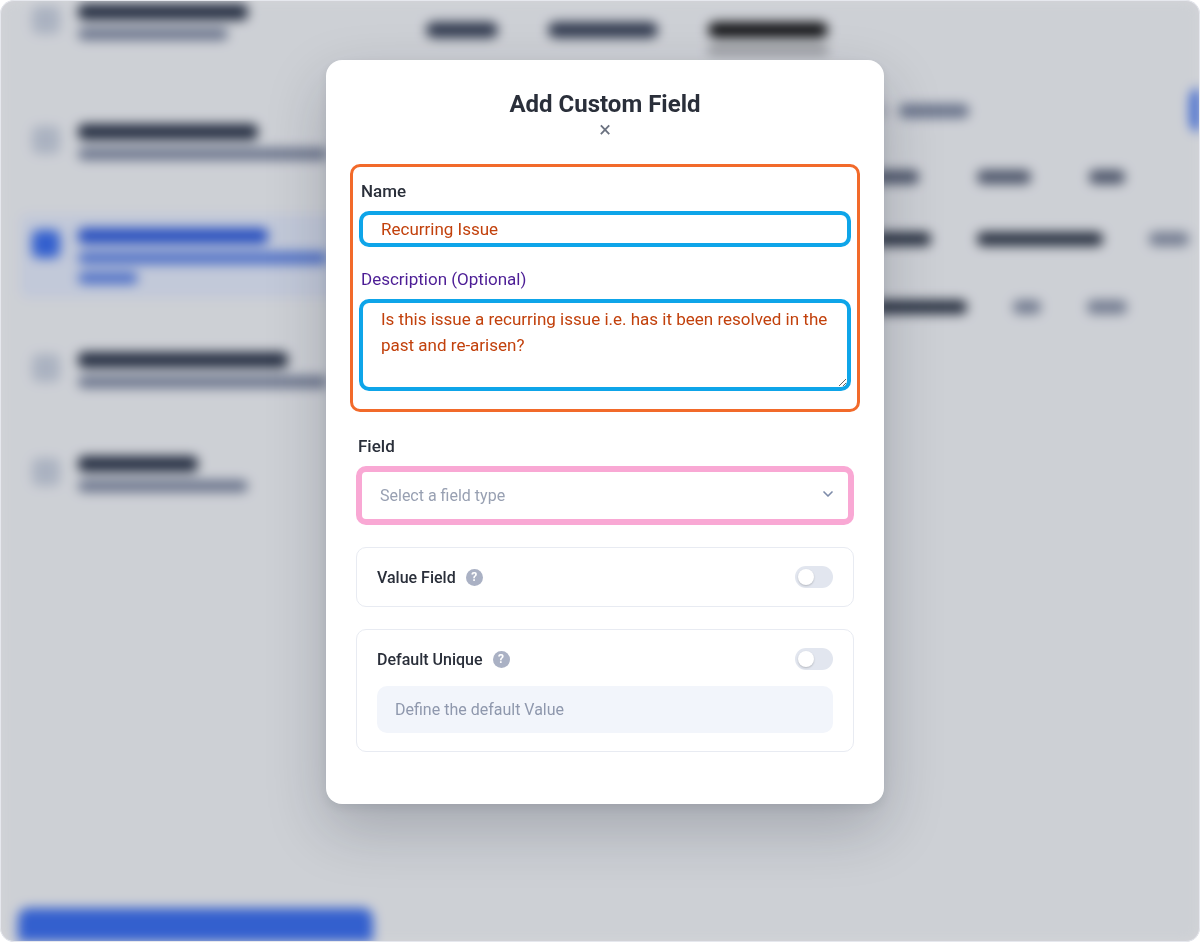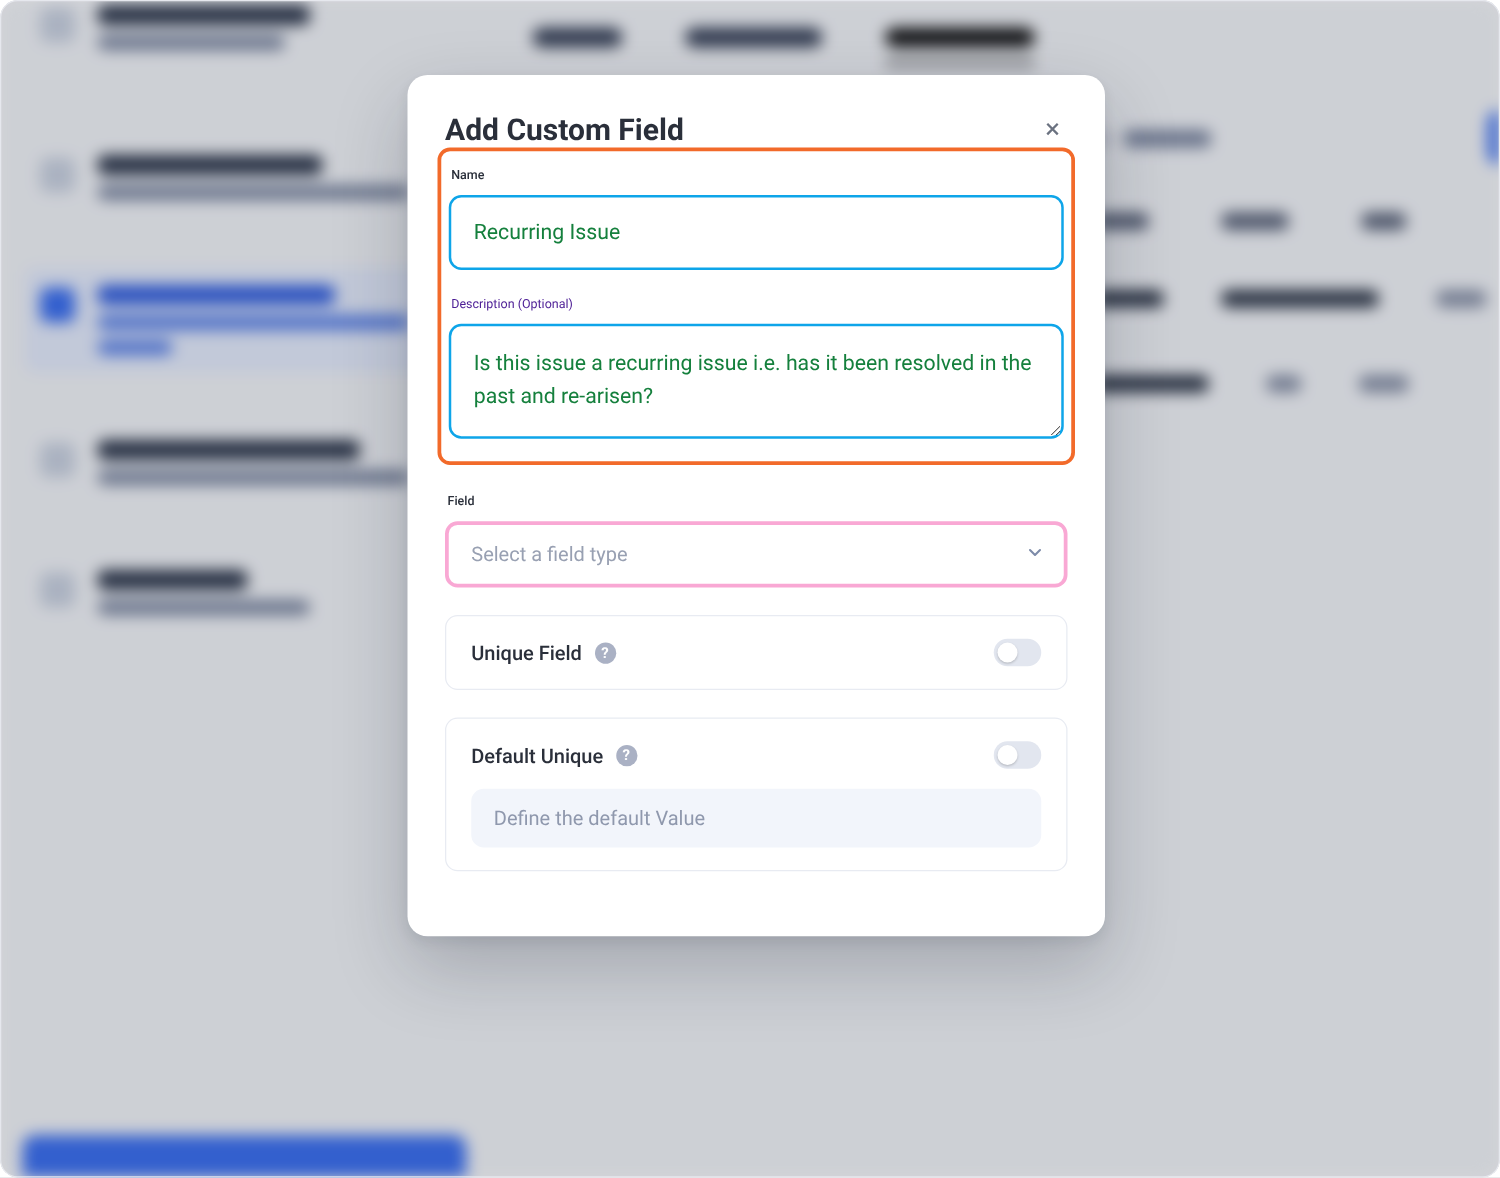--- a/index.html
+++ b/index.html
@@ -88,67 +88,69 @@
   .modal {
     position:absolute;
     left: 326px; top: 60px;
     width: 558px;
     background:#fff;
     border-radius: 16px;
     box-shadow: 0 24px 60px rgba(16,24,40,0.22), 0 4px 10px rgba(16,24,40,0.08);
     padding: 30px 30px 30px;
   }
   .modal-head {
-    display:flex; align-items:center; justify-content:space-between;
+    display:flex; align-items:center; 
+    margin-bottom: 22px;
+    flex-direction: column;
   }
   .modal-title {
     font-size: 24px; font-weight: 700; color:#2a2f3a;
   }
   .close-x {
     width:24px;height:24px;display:flex;align-items:center;justify-content:center;
     color:#6b7280; font-size:22px; line-height:1;
     cursor:pointer;
   }
 
   .hl-box {
     border: 3px solid #f26a2a;
     border-radius: 10px;
     padding: 14px 0 14px;
     margin: 0 -6px 24px;
   }
   .hl-box > * { margin-left:6px; margin-right:6px; }
 
   .flabel {
-    font-size: 10px; color:#2a2f3a; font-weight:500; margin-bottom:10px; padding-left:2px;
+    font-size: 17px; color:#2a2f3a; font-weight:500; margin-bottom:10px; padding-left:2px;
   }
   .flabel.muted { color:#4c1d95; font-weight:400; }
 
   .tinput {
     width:100%;
-    border:2px solid #0ea5e9;
+    border:4px solid #0ea5e9;
     border-radius:10px;
-    padding: 18px 18px;
+    padding: 4px 18px;
     font-size:17px;
-    color:#15803d;
+    color:#c2410c;
     font-family:inherit;
     outline:none;
   }
   textarea.tinput { resize: both; min-height: 92px; line-height:1.5; }
   .tinput::placeholder { color:#98a0b2; }
 
   .field-group { margin-bottom: 22px; }
 
   .select-wrap { position:relative; }
   .select-wrap .chev {
     position:absolute; right:18px; top:50%; transform:translateY(-50%);
     color:#7d8ba9; pointer-events:none;
   }
   .select-fake {
     width:100%;
-    border:3px solid #f9a8d4;
+    border:6px solid #f9a8d4;
     border-radius:10px;
     padding: 14px 44px 14px 18px;
     font-size:16px;
     color:#98a0b2;
     background:#fff;
     cursor:pointer;
   }
 
   .card {
     border:1px solid #e8ebf2;
@@ -314,21 +316,21 @@
         <svg width="16" height="16" viewBox="0 0 24 24" fill="none" stroke="currentColor" stroke-width="2.5" stroke-linecap="round" stroke-linejoin="round">
             <polyline points="6 9 12 15 18 9"></polyline>
           </svg>
       </span>
     </div>
   </div>
 
   <div class="card">
     <div class="card-row">
       <div class="card-label">
-        <span>Unique Field</span>
+        <span>Value Field</span>
         <span class="help">?</span>
       </div>
       <div class="toggle"></div>
     </div>
   </div>
 
   <div class="card">
     <div class="card-row">
       <div class="card-label">
         <span>Default Unique</span>

